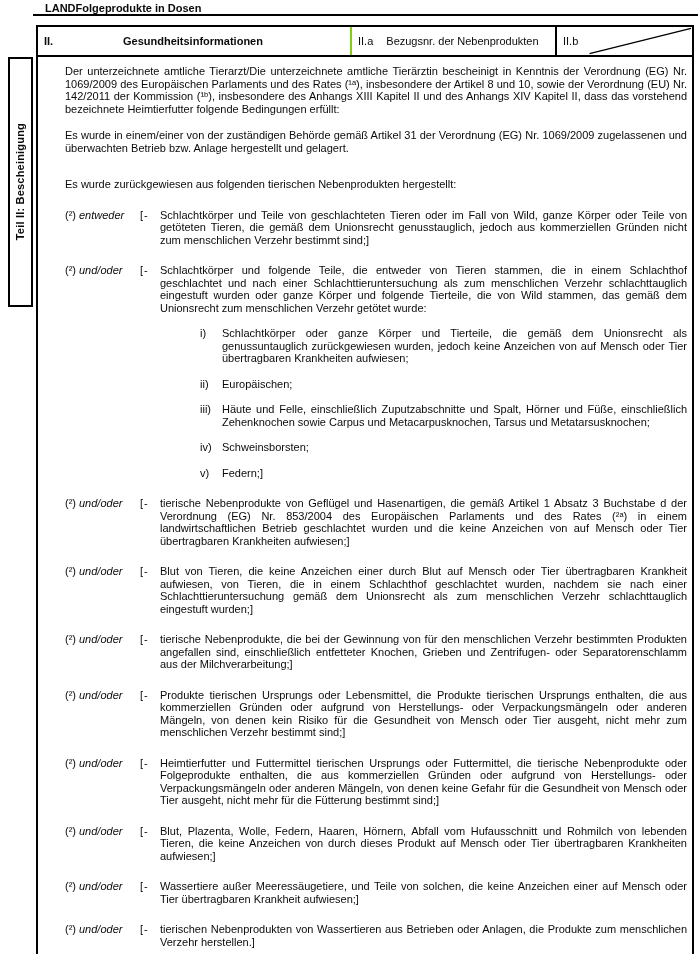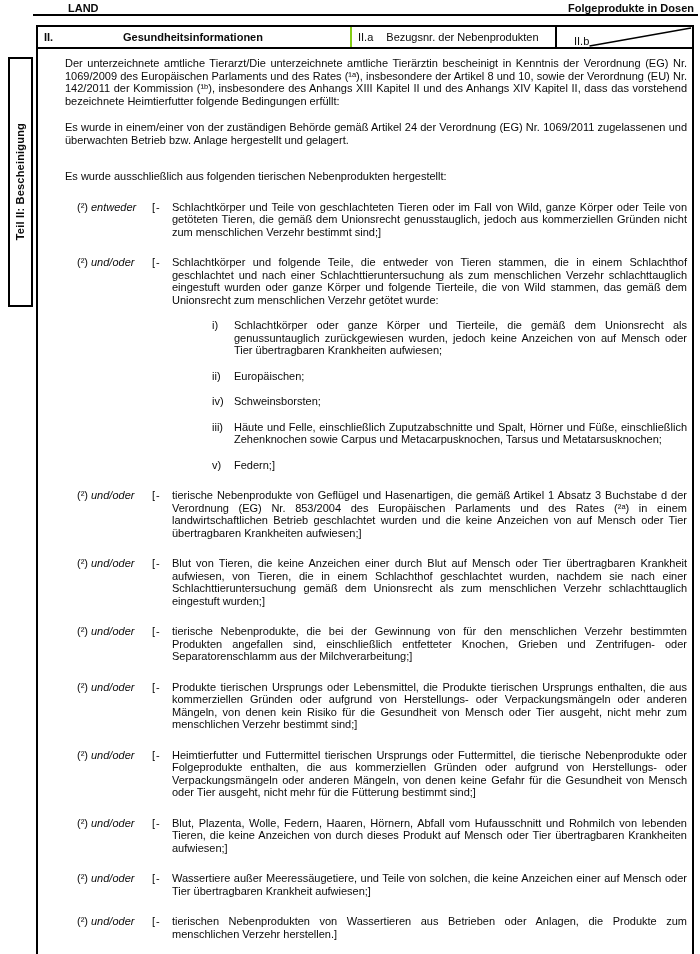--- a/index.html
+++ b/index.html
@@ -8,65 +8,64 @@
     background:#fff;
     color:#0a0a0a;
     font-family:"Liberation Sans","DejaVu Sans",sans-serif;
     font-size:11px;
     line-height:12.5px;
     position:relative;
     overflow:hidden;
   }
   .topbar {
     position:absolute; left:45px; right:6px; top:2px;
-    display:flex; justify-content:space-between;
+    display:flex; 
     font-weight:bold;
-    margin-left:23px;
   }
   .top-rule {
     position:absolute; left:33px; right:2px; top:14px;
     border-top:2px solid #000; height:0;
   }
   .sidebar-box {
     position:absolute; left:8px; top:57px; width:25px; height:250px;
     border:2px solid #000; background:#fff;
     display:flex; align-items:center; justify-content:center;
     z-index:2;
   }
   .sidebar-box span {
     writing-mode:vertical-rl; transform:rotate(180deg);
     font-weight:bold; white-space:nowrap; letter-spacing:.2px;
   }
   .main {
     position:absolute; left:36px; top:25px; width:658px; height:929px;
     border-left:2px solid #000; border-right:2px solid #000;
   }
   .header-row {
-    display:flex; height:24px;
+    display:flex; height:32px;
     border-top:2px solid #000; border-bottom:2px solid #000;
   }
   .hc1 { width:312px; display:flex; align-items:center; }
   .hnum { width:58px; padding-left:6px; font-weight:bold; }
   .htitle { font-weight:bold;margin-left:27px; }
   .hc2 {
     width:205px; border-left:2px solid #84cc16;
     display:flex; align-items:center; gap:13px; padding-left:6px;
   }
   .hc3 {
     flex:1; border-left:2px solid #000; position:relative;
-    display:flex; align-items:flex-end; padding-left:17px;
+    display:flex; align-items:center; padding-left:6px;
   }
   .hc3 svg { position:absolute; left:0; top:0; width:100%; height:100%; }
   .hc3 line { stroke:#000; stroke-width:1.4; vector-effect:non-scaling-stroke; }
   .content { padding:8px 5px 0 27px; }
   p.just { text-align:justify; }
   .clause { position:relative; margin-top:14px; }
   .clause.c2 { margin-top:24px; }
   .cnum { position:absolute; left:-55px; top:0; }
-  .option { margin-top:18px; display:grid; grid-template-columns:75px 20px 1fr;margin-left:12px; }
+  .option { margin-top:18px; display:grid; grid-template-columns:75px 20px 1fr; }
   .marker i { font-style:italic; }
   .marker .msup { margin-right:3px; }
   .bracket { letter-spacing:1px; }
   .sub { margin-top:13px; padding-left:40px; display:grid; grid-template-columns:22px 1fr; }
 </style>
 </head>
 <body>
 
 <div class="topbar">
   <span>LAND</span>
@@ -94,25 +93,25 @@
         </svg>
       <span>II.b</span>
     </div>
   </div>
 
   <div class="content">
     <p class="just">Der unterzeichnete amtliche Tierarzt/Die unterzeichnete amtliche Tierärztin bescheinigt in Kenntnis der Verordnung (EG) Nr. 1069/2009 des Europäischen Parlaments und des Rates (¹ᵃ), insbesondere der Artikel 8 und 10, sowie der Verordnung (EU) Nr. 142/2011 der Kommission (¹ᵇ), insbesondere des Anhangs XIII Kapitel II und des Anhangs XIV Kapitel II, dass das vorstehend bezeichnete Heimtierfutter folgende Bedingungen erfüllt:</p>
 
     <div class="clause">
       <span class="cnum">II.1</span>
-      <p class="just">Es wurde in einem/einer von der zuständigen Behörde gemäß Artikel 24 der Verordnung (EG) Nr. 1069/2011 zugelassenen und überwachten Betrieb bzw. Anlage hergestellt und gelagert.</p>
+      <p class="just">Es wurde in einem/einer von der zuständigen Behörde gemäß Artikel 31 der Verordnung (EG) Nr. 1069/2009 zugelassenen und überwachten Betrieb bzw. Anlage hergestellt und gelagert.</p>
     </div>
     <div class="clause c2">
       <span class="cnum">II.2</span>
-      <p class="just">Es wurde ausschließlich aus folgenden tierischen Nebenprodukten hergestellt:</p>
+      <p class="just">Es wurde zurückgewiesen aus folgenden tierischen Nebenprodukten hergestellt:</p>
     </div>
 
     <div class="option">
       <span class="marker"><span class="msup">(²)</span><i>entweder</i></span>
       <span class="bracket">[-</span>
       <div class="otext">
         <p class="just">Schlachtkörper und Teile von geschlachteten Tieren oder im Fall von Wild, ganze Körper oder Teile von getöteten Tieren, die gemäß dem Unionsrecht genusstauglich, jedoch aus kommerziellen Gründen nicht zum menschlichen Verzehr bestimmt sind;]</p>
       </div>
     </div>
 
@@ -123,28 +122,28 @@
         <p class="just">Schlachtkörper und folgende Teile, die entweder von Tieren stammen, die in einem Schlachthof geschlachtet und nach einer Schlachttieruntersuchung als zum menschlichen Verzehr schlachttauglich eingestuft wurden oder ganze Körper und folgende Tierteile, die von Wild stammen, das gemäß dem Unionsrecht zum menschlichen Verzehr getötet wurde:</p>
         <div class="sub">
           <span>i)</span>
           <p class="just">Schlachtkörper oder ganze Körper und Tierteile, die gemäß dem Unionsrecht als genussuntauglich zurückgewiesen wurden, jedoch keine Anzeichen von auf Mensch oder Tier übertragbaren Krankheiten aufwiesen;</p>
         </div>
         <div class="sub">
           <span>ii)</span>
           <p class="just">Europäischen;</p>
         </div>
         <div class="sub">
+          <span>iii)</span>
+          <p class="just">Häute und Felle, einschließlich Zuputzabschnitte und Spalt, Hörner und Füße, einschließlich Zehenknochen sowie Carpus und Metacarpusknochen, Tarsus und Metatarsusknochen;</p>
+        </div>
+        <div class="sub">
           <span>iv)</span>
           <p class="just">Schweinsborsten;</p>
         </div>
         <div class="sub">
-          <span>iii)</span>
-          <p class="just">Häute und Felle, einschließlich Zuputzabschnitte und Spalt, Hörner und Füße, einschließlich Zehenknochen sowie Carpus und Metacarpusknochen, Tarsus und Metatarsusknochen;</p>
-        </div>
-        <div class="sub">
           <span>v)</span>
           <p class="just">Federn;]</p>
         </div>
       </div>
     </div>
 
     <div class="option">
       <span class="marker"><span class="msup">(²)</span><i>und/oder</i></span>
       <span class="bracket">[-</span>
       <div class="otext">

